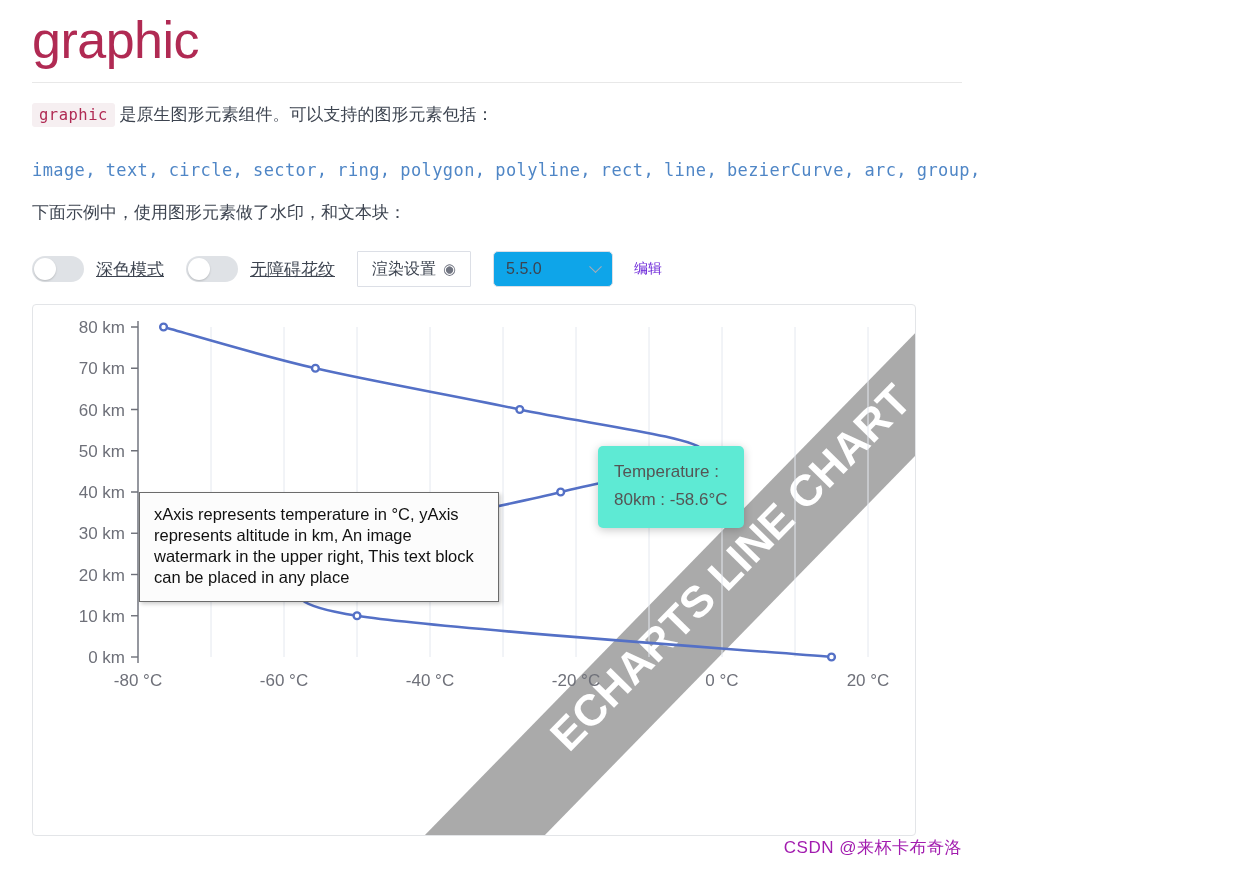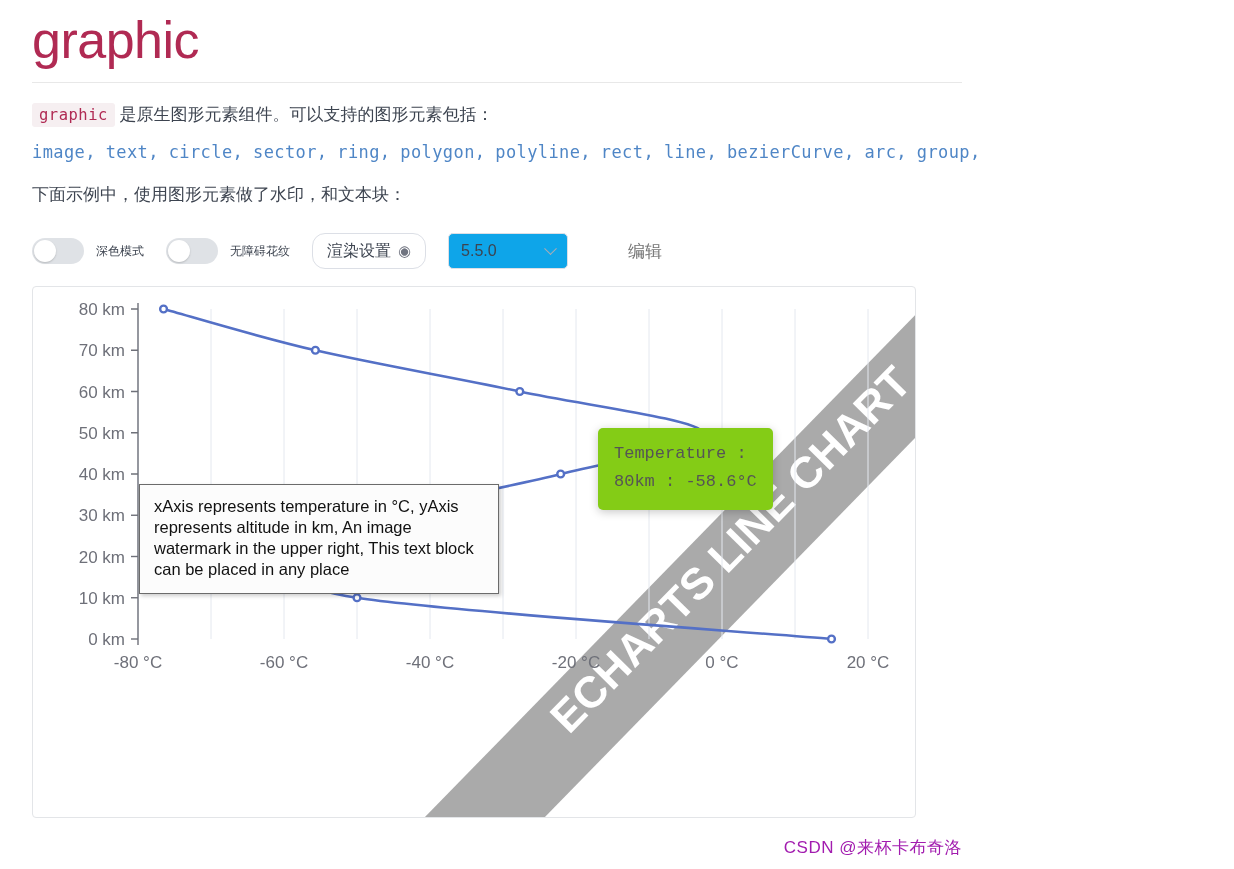--- a/index.html
+++ b/index.html
@@ -37,21 +37,21 @@
   code.inline {
     font-family:"DejaVu Sans Mono", monospace;
     font-size:15.5px;
     background:#f6eff1;
     color:#b02a53;
     padding:3px 7px;
     border-radius:3px;
     letter-spacing:0.5px;
   }
   .elem-line {
-    margin-top:14px;
+    margin-top:32px;
     font-size:17px;
     white-space:nowrap;
   }
   .elem-line code {
     font-family:"DejaVu Sans Mono", monospace;
     font-size:17px;
     color:#4f86c6;
     letter-spacing:0.4px;
   }
   .elem-line .sep { color:#4f86c6; font-family:"DejaVu Sans Mono", monospace; font-size:17px; }
@@ -74,30 +74,31 @@
   }
   .switch .knob {
     position:absolute;
     top:2px; left:2px;
     width:22px; height:22px;
     border-radius:50%;
     background:#ffffff;
     box-shadow:0 1px 2px rgba(0,0,0,.18);
   }
   .sw-label {
-    font-size:12px;
+    font-size:17px;
     color:#3d4450;
     margin-left:12px;
     margin-right:22px;
     white-space:nowrap;
+    text-decoration:underline;
   }
   .btn {
     height:36px;
     border:1px solid #dcdfe6;
-    border-radius:13px;
+    border-radius:1px;
     background:#fff;
     display:flex; align-items:center;
     padding:0 14px;
     font-size:16px;
     color:#3d4450;
     cursor:pointer;
     white-space:nowrap;
   }
   .btn .gear { margin-left:7px; font-size:15px; color:#707480; }
   .select {
@@ -114,64 +115,63 @@
   }
   .select .chev {
     width:9px; height:9px;
     border-right:1.6px solid #a8acb5;
     border-bottom:1.6px solid #a8acb5;
     transform:rotate(45deg) translate(-2px,-2px);
   }
   .edit-link {
     position:absolute;
     right:300px;
-    font-size:17px;
-    color:#737373;
+    font-size:14px;
+    color:#6d28d9;
     cursor:pointer;
   }
 
   
   .chart-card {
     margin-top:14px;
     width:884px;
     height:532px;
     border:1px solid #e3e5e8;
     border-radius:4px;
     background:#fff;
     position:relative;
     overflow:hidden;
   }
   .chart-svg { position:absolute; left:0; top:0; }
 
   
   .text-block {
     position:absolute;
-    left:106px; top:197px;
+    left:106px; top:187px;
     width:360px;
     background:#fcfcfc;
     border:1px solid #6b6b6b;
     box-shadow:2px 2px 4px rgba(0,0,0,.20);
     padding:11px 14px 13px 14px;
     font-size:16.5px;
     line-height:1.26;
     color:#111;
   }
   
   .tooltip {
     position:absolute;
     left:565px; top:141px;
-    background:#84cc16;
+    background:#5eead4;
     border-radius:5px;
     box-shadow:0 2px 10px rgba(0,0,0,.22);
     padding:12px 16px 14px 16px;
     font-size:17px;
     color:#555;
     line-height:1.65;
     white-space:nowrap;
-    font-family:Liberation Mono, monospace;
   }
 
   
   .csdn {
     position:absolute;
     right:32px; bottom:10px;
     color:#a21caf;
     font-size:17px;
     letter-spacing:0.5px;
   }

